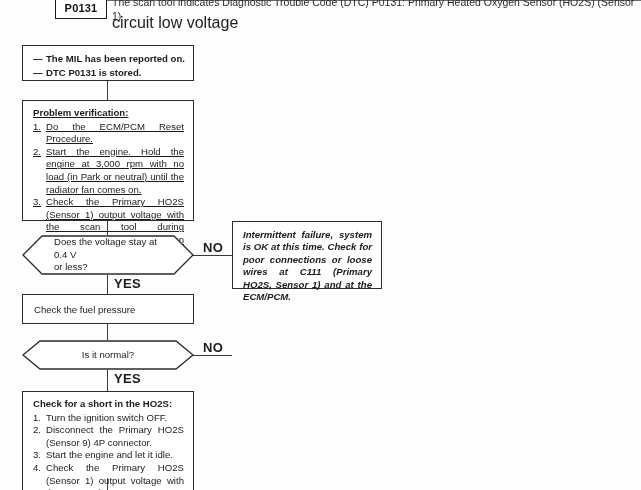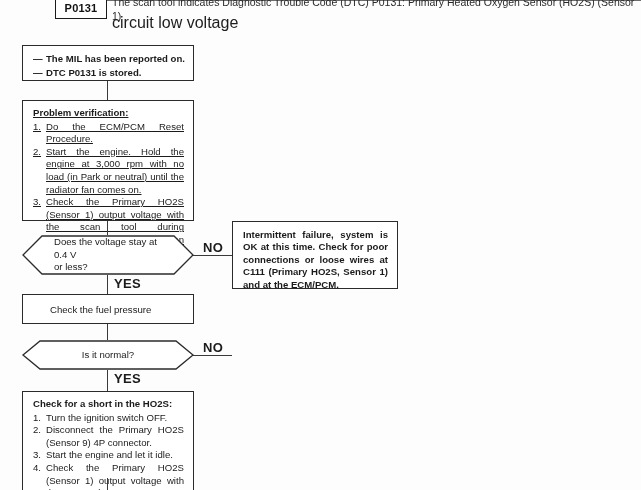--- a/index.html
+++ b/index.html
@@ -214,28 +214,28 @@
     </svg>
     <div class="dtext" style="left:32px; right:24px;">
       <div>Does the voltage stay at 0.4 V</div>
       <div>or less?</div>
     </div>
   </div>
 
   <div class="conn h" style="left:193px; top:255px; width:39px;"></div>
   <div class="branch-label" style="left:203px; top:240px;">NO</div>
 
-  <div class="node" style="left:232px; top:221px; width:166px; height:68px;">
+  <div class="node" style="left:232px; top:221px; width:150px; height:68px;font-style:italic;">
     <div class="pad just bold" style="padding:7px 9px 6px 10px; font-size:9.6px; line-height:12.4px;">Intermittent failure, system is OK at this time. Check for poor connections or loose wires at C111 (Primary HO2S, Sensor 1) and at the ECM/PCM.</div>
   </div>
 
   <div class="conn v" style="left:107px; top:275px; height:19px;"></div>
   <div class="branch-label" style="left:114px; top:276px;">YES</div>
 
-  <div class="node" style="left:22px; top:294px; width:172px; height:30px;padding-left:16px;">
+  <div class="node" style="left:22px; top:294px; width:172px; height:30px;">
     <div class="pad" style="padding:9px 9px 6px 11px;">Check the fuel pressure</div>
   </div>
 
   <div class="conn v" style="left:107px; top:324px; height:16px;"></div>
 
   <div class="decision" style="left:22px; top:340px; width:172px; height:30px;">
     <svg width="172" height="30" viewBox="0 0 172 30">
       <polygon points="18,1 154,1 171,15 154,29 18,29 1,15" fill="#ffffff" stroke="#2b2b2b" stroke-width="1.3"></polygon>
     </svg>
     <div class="dtext center" style="left:24px; right:24px;">

